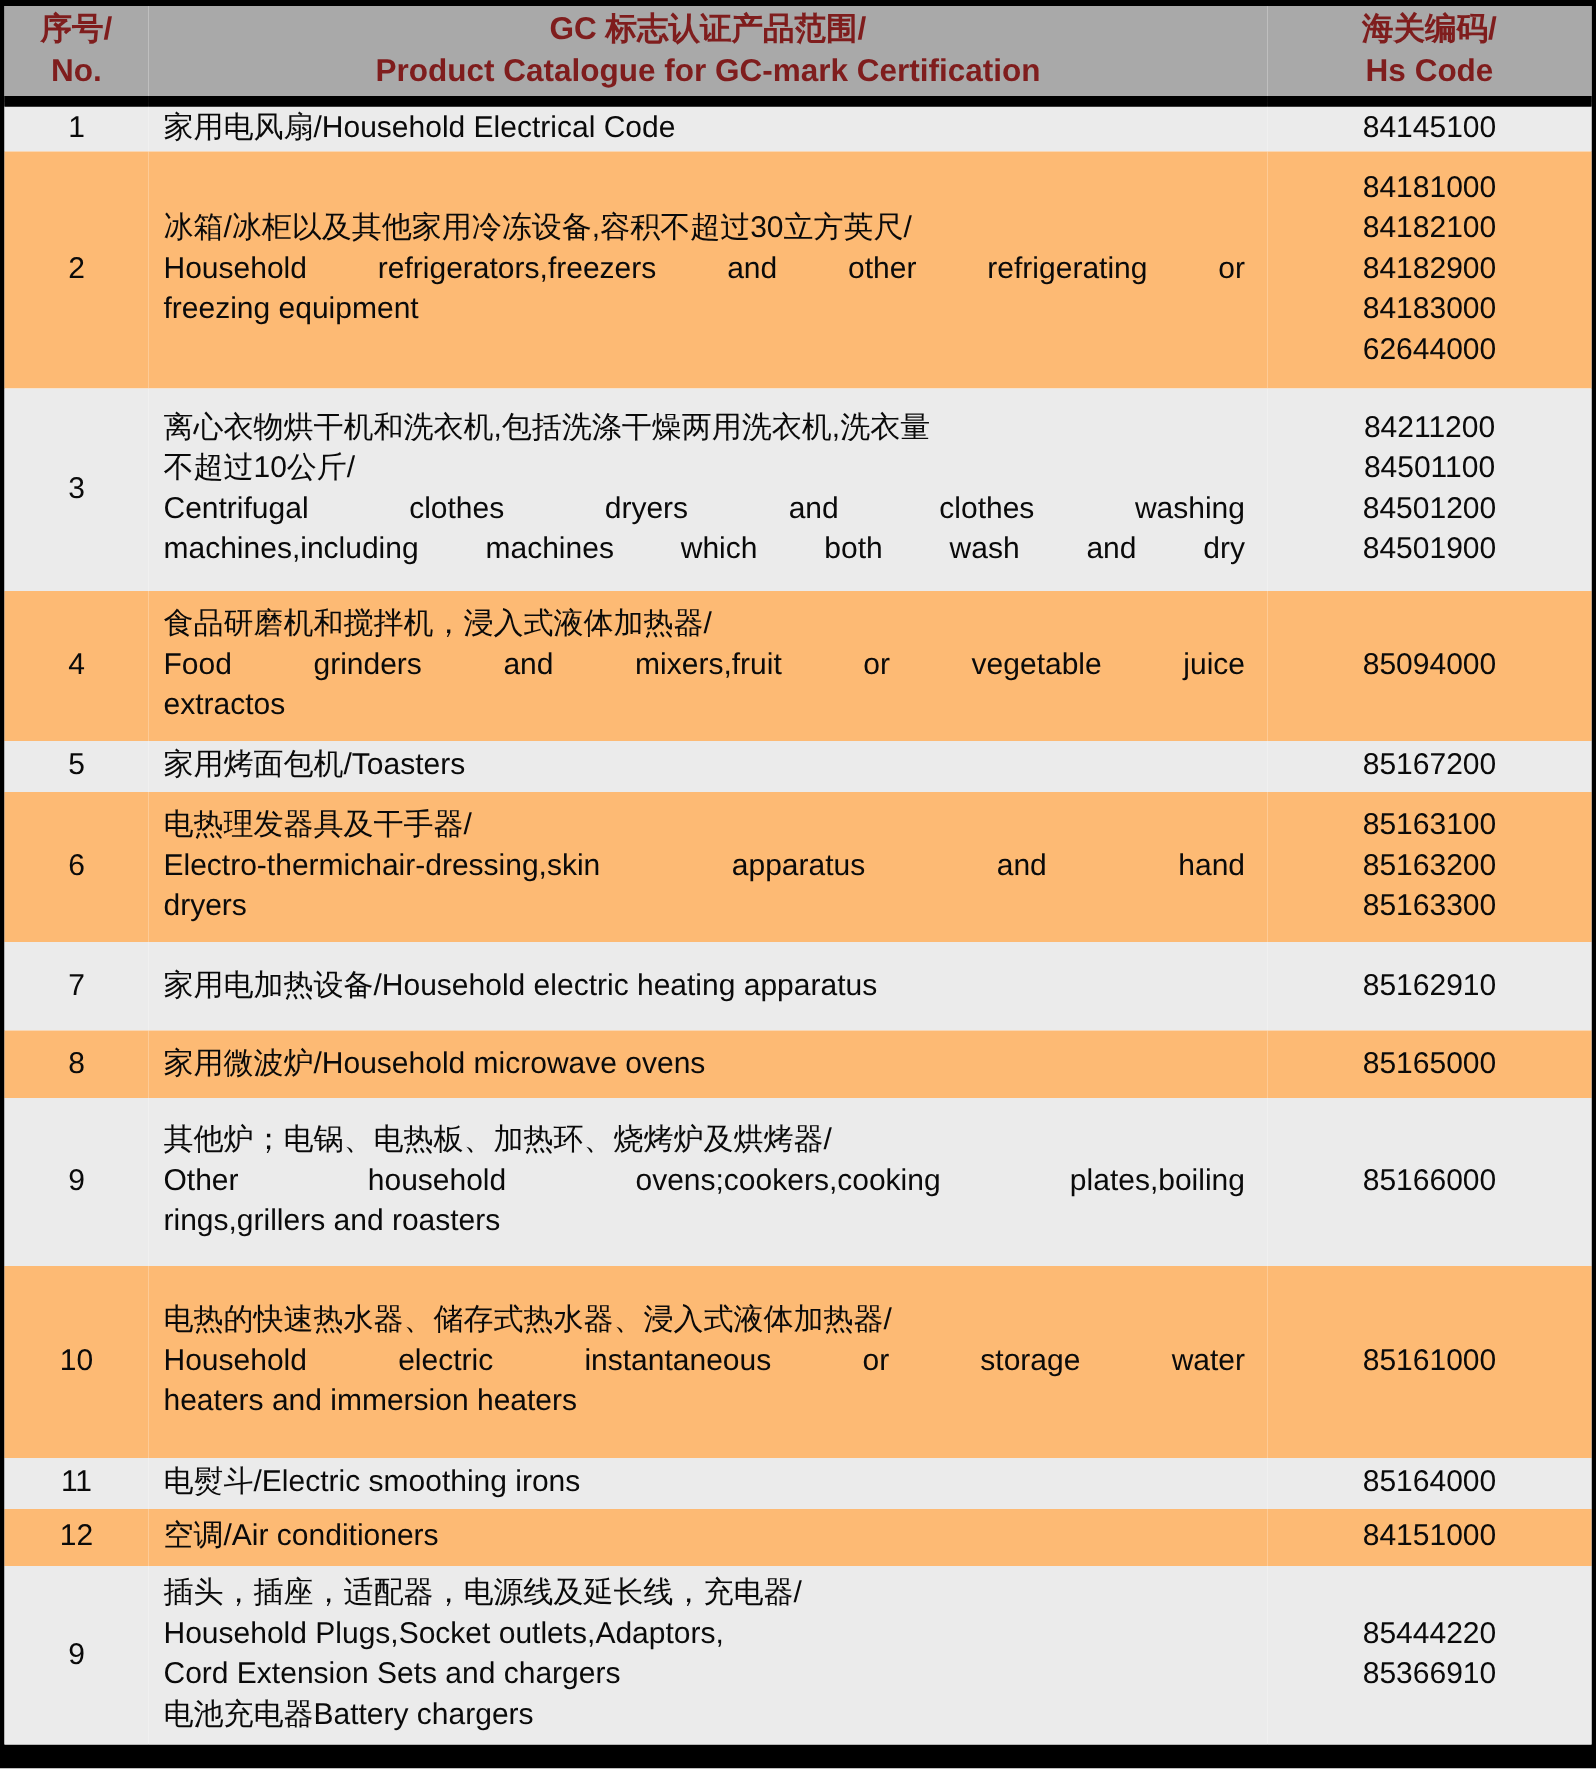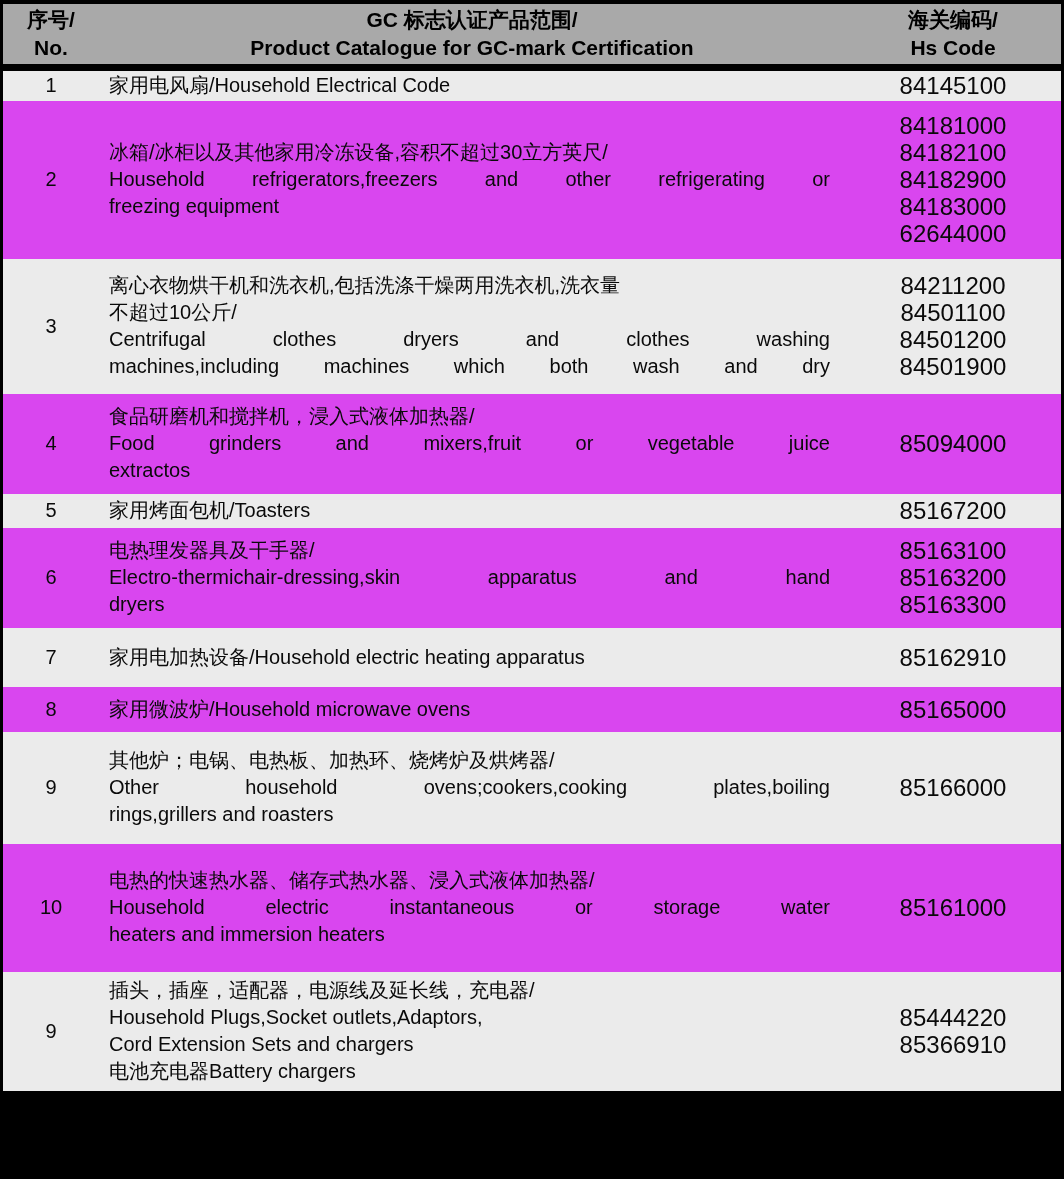--- a/index.html
+++ b/index.html
@@ -29,47 +29,47 @@
     height: 60px;
     background: #a9a9a9;
     border-bottom: 7px solid #000;
     font-weight: 700;
     font-size: 21px;
     line-height: 28px;
     white-space: pre-line;
     vertical-align: middle;
     text-align: center;
     padding: 0;
-    color: #000000;
+    color: #7f1d1d;
   }
 
   tbody td {
     vertical-align: middle;
     padding: 0;
-    background: #d946ef;
+    background: #fdba74;
   }
   tbody tr:nth-child(odd) td { background: #ebebeb; }
 
   td.c-no {
     text-align: center;
     font-size: 20px;
     line-height: 27px;
   }
   td.c-desc { padding: 0 15px 0 10px; }
   .ln {
     font-size: 20px;
     line-height: 27px;
   }
   .ln.j {
     text-align: justify;
     text-align-last: justify;
   }
   td.c-hs { text-align: center; }
   .code {
-    font-size: 24px;
+    font-size: 20px;
     line-height: 27px;
   }
 </style>
 </head>
 <body>
 
 <div class="frame">
   <table class="catalogue">
     <colgroup>
       <col class="col-no">
@@ -203,21 +203,39 @@
         <td class="c-desc">
           <div class="ln">电热的快速热水器、储存式热水器、浸入式液体加热器/</div>
           <div class="ln j">Household electric instantaneous or storage water</div>
           <div class="ln">heaters and immersion heaters</div>
         </td>
         <td class="c-hs">
           <div class="code">85161000</div>
         </td>
       </tr>
 
-
+      <tr style="height:34px">
+        <td class="c-no">11</td>
+        <td class="c-desc">
+          <div class="ln">电熨斗/Electric smoothing irons</div>
+        </td>
+        <td class="c-hs">
+          <div class="code">85164000</div>
+        </td>
+      </tr>
+
+      <tr style="height:38px">
+        <td class="c-no">12</td>
+        <td class="c-desc">
+          <div class="ln">空调/Air conditioners</div>
+        </td>
+        <td class="c-hs">
+          <div class="code">84151000</div>
+        </td>
+      </tr>
 
       <tr style="height:119px">
         <td class="c-no">9</td>
         <td class="c-desc">
           <div class="ln">插头，插座，适配器，电源线及延长线，充电器/</div>
           <div class="ln">Household Plugs,Socket outlets,Adaptors,</div>
           <div class="ln">Cord Extension Sets and chargers</div>
           <div class="ln">电池充电器Battery chargers</div>
         </td>
         <td class="c-hs">

